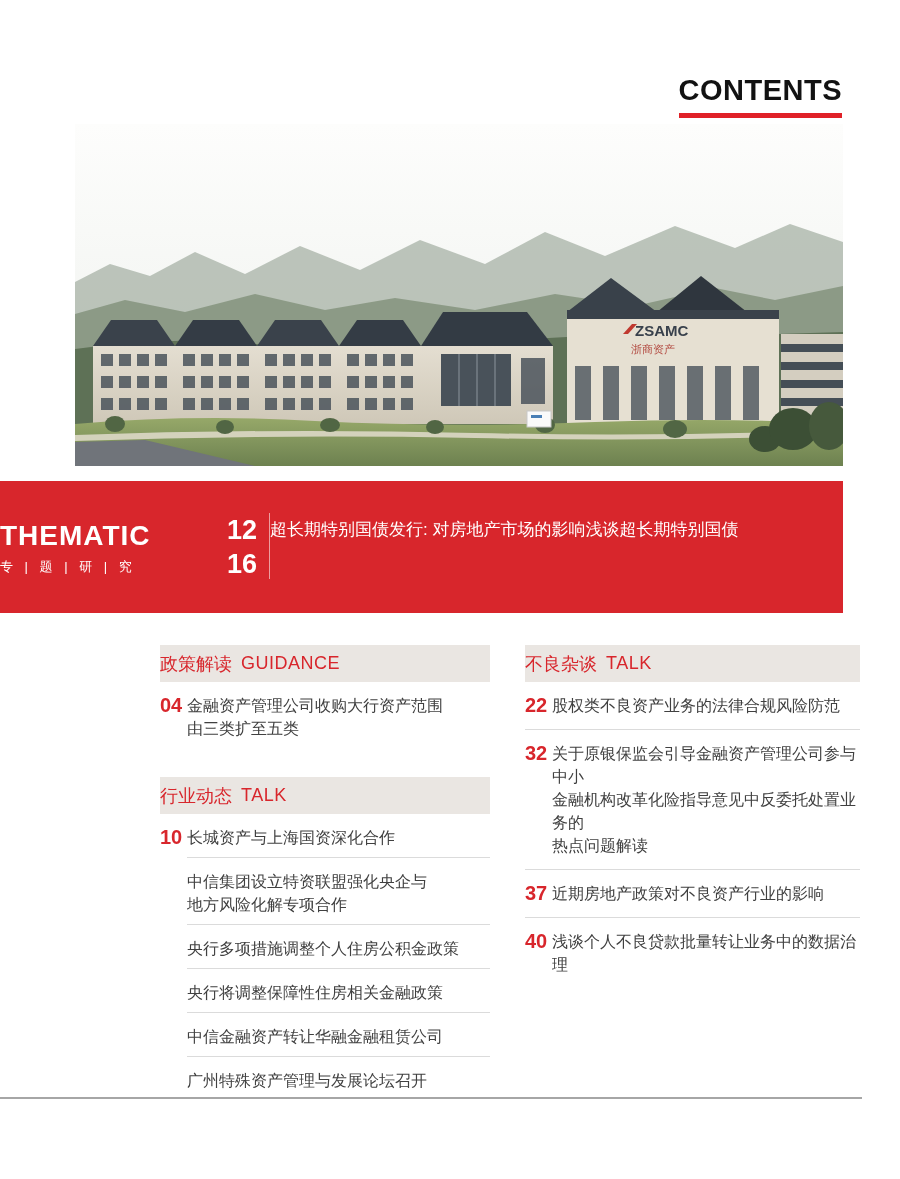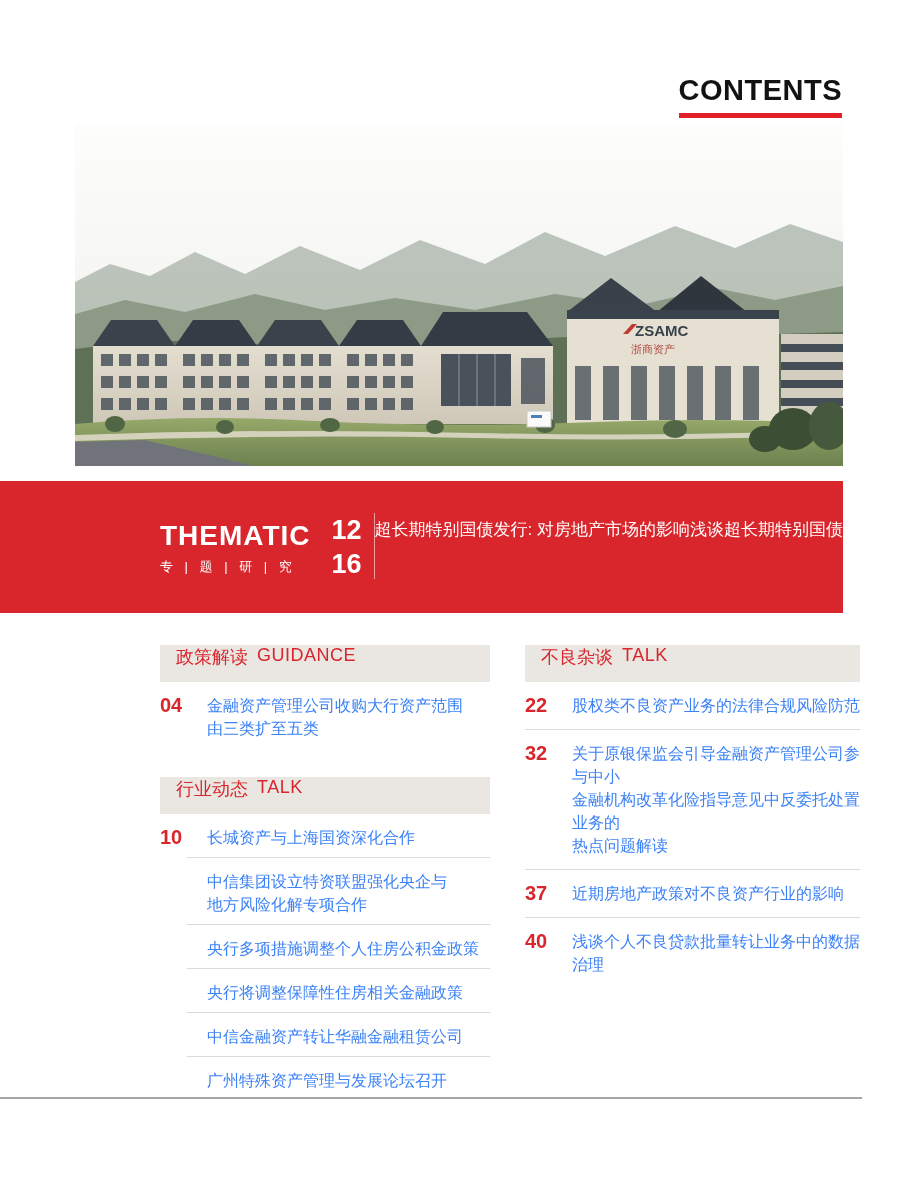--- a/index.html
+++ b/index.html
@@ -16,43 +16,43 @@
 
   
   .photo { position:absolute; left:75px; top:124px; width:768px; height:342px; overflow:hidden; }
   .photo svg { display:block; width:768px; height:342px; }
 
   
   .banner {
     position:absolute; left:0; top:481px; width:843px; height:132px;
     background:#d8262c; color:#ffffff; display:flex; align-items:center;
   }
-  .banner-left { margin-left:160px; width:227px; }
+  .banner-left { width:227px; }
   .banner-title-en { font-size:28px; font-weight:bold; letter-spacing:1px; line-height:1; }
   .banner-title-zh { font-size:13px; letter-spacing:4px; margin-top:10px; line-height:1; }
   .banner-entries { display:flex; }
   .banner-nums { display:flex; flex-direction:column; }
   .banner-num { font-size:27px; font-weight:bold; line-height:34px; height:34px; }
   .banner-divider { width:1px; height:66px; background:rgba(255,255,255,0.55); margin-left:12px; }
   .banner-titles { display:flex; margin-left:0; }
   .banner-entry-title { font-size:17px; line-height:34px; height:34px; white-space:nowrap; }
 
   
   .col { position:absolute; top:645px; }
   .col-left  { left:160px; width:330px; }
   .col-right { left:525px; width:335px; }
   .sec-bar {
-    height:37px; background:#eae6e2; display:flex; 
-    padding-left:16px; color:#d8262c; font-size:18px;
+    height:37px; background:#eae6e2; display:flex; align-items:center;
+    color:#d8262c; font-size:18px;
   }
   .sec-title-zh { margin-right:9px; }
   .sec-title-en { letter-spacing:0.5px; }
   .toc-item { display:flex; margin-top:12px; }
   .item-num { width:27px; flex:none; color:#d8262c; font-weight:bold; font-size:20px; line-height:23px; }
-  .item-lines { font-size:16px; color:#3b82f6; line-height:23px;margin-left:20px; }
+  .item-lines { font-size:16px; color:#404040; line-height:23px; }
   .sep { height:1px; background:#dbdbdb; }
   .sep-left  { margin:8px 0 8px 27px; }
   .sep-right { margin:12px 0 12px 0; }
   .news-gap { margin-top:37px; }
 
   
   .bottom-rule { position:absolute; left:0; top:1097px; width:862px; height:2px; background:#a6a6a6; }
 </style>
 </head>
 <body>

